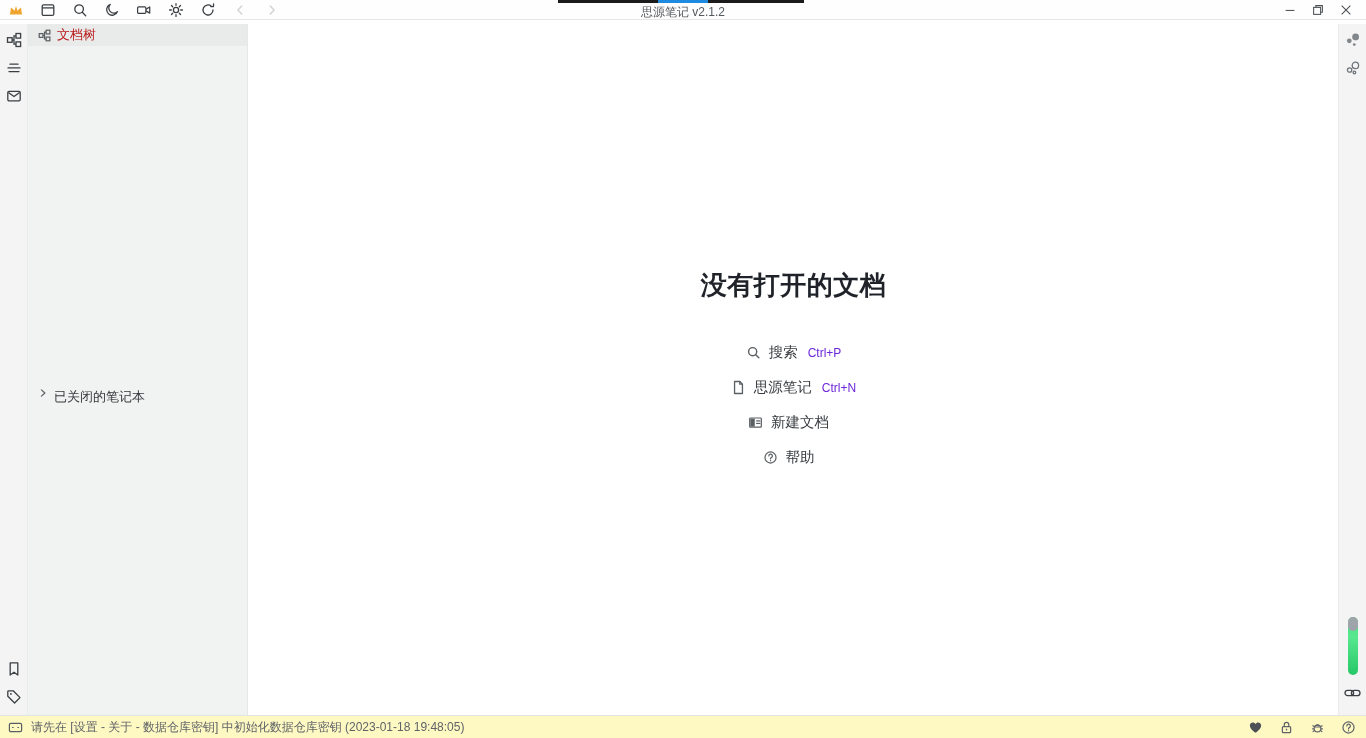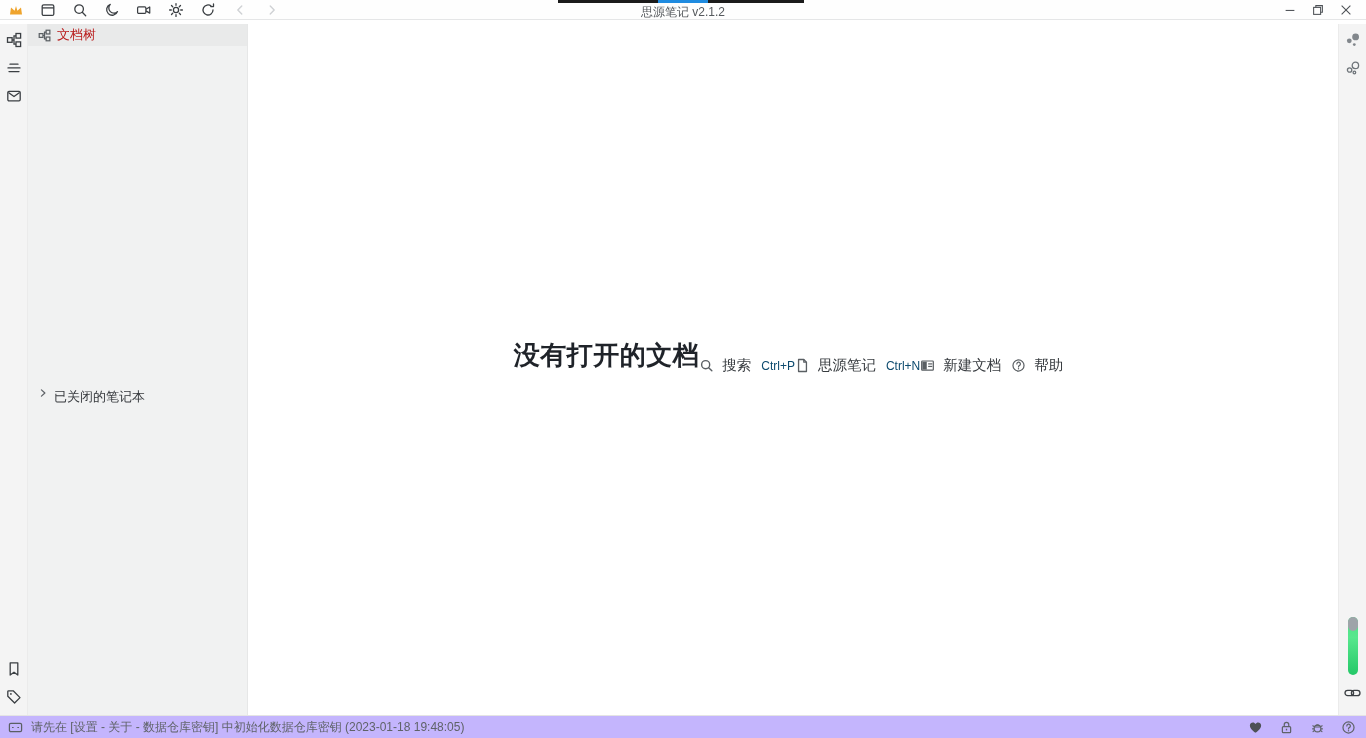--- a/index.html
+++ b/index.html
@@ -51,30 +51,30 @@
   }
   .closed-notebooks {
     position:absolute; left:0; top:364px; width:100%; height:24px;
     display:flex; align-items:flex-start; padding-left:10px; gap:6px; cursor:pointer;
     font-size:13px; color:#36393d;
   }
 
   
   .main { position:absolute; left:249px; top:24px; right:28px; bottom:23px; background:#ffffff;
     display:flex; align-items:center; justify-content:center; }
-  .empty-block { display:flex; flex-direction:row; align-items:flex-start; margin-top:-6px; }
+  .empty-block { display:flex; flex-direction:column; align-items:center; margin-top:-6px; }
   .empty-title { font-size:26px; font-weight:bold; color:#1f2329; letter-spacing:0.5px; margin-bottom:22px; }
   .action-row { display:flex; align-items:center; gap:8px; height:15px; margin-top:20px; cursor:pointer; }
   .action-label { font-size:14.5px; color:#383c40; }
-  .action-shortcut { font-size:12px; color:#0c4a6e; margin-left:2px; }
+  .action-shortcut { font-size:12px; color:#6d28d9; margin-left:2px; }
 
   
   .statusbar {
     position:absolute; left:0; bottom:0; width:1366px; height:23px;
-    background:#c4b5fd; border-top:1px solid #e4e4e4;
+    background:#fef9c3; border-top:1px solid #e4e4e4;
     display:flex; align-items:center; font-size:12px; color:#5f6368;
   }
   .status-msg { display:flex; align-items:center; gap:8px; padding-left:8px; cursor:pointer; }
   .status-right { margin-left:auto; display:flex; align-items:center; gap:14px; padding-right:9px; }
   .status-right .cell { width:17px; height:17px; display:flex; align-items:center; justify-content:center; cursor:pointer; }
 </style>
 </head>
 <body>
 
 <div class="titlebar">

